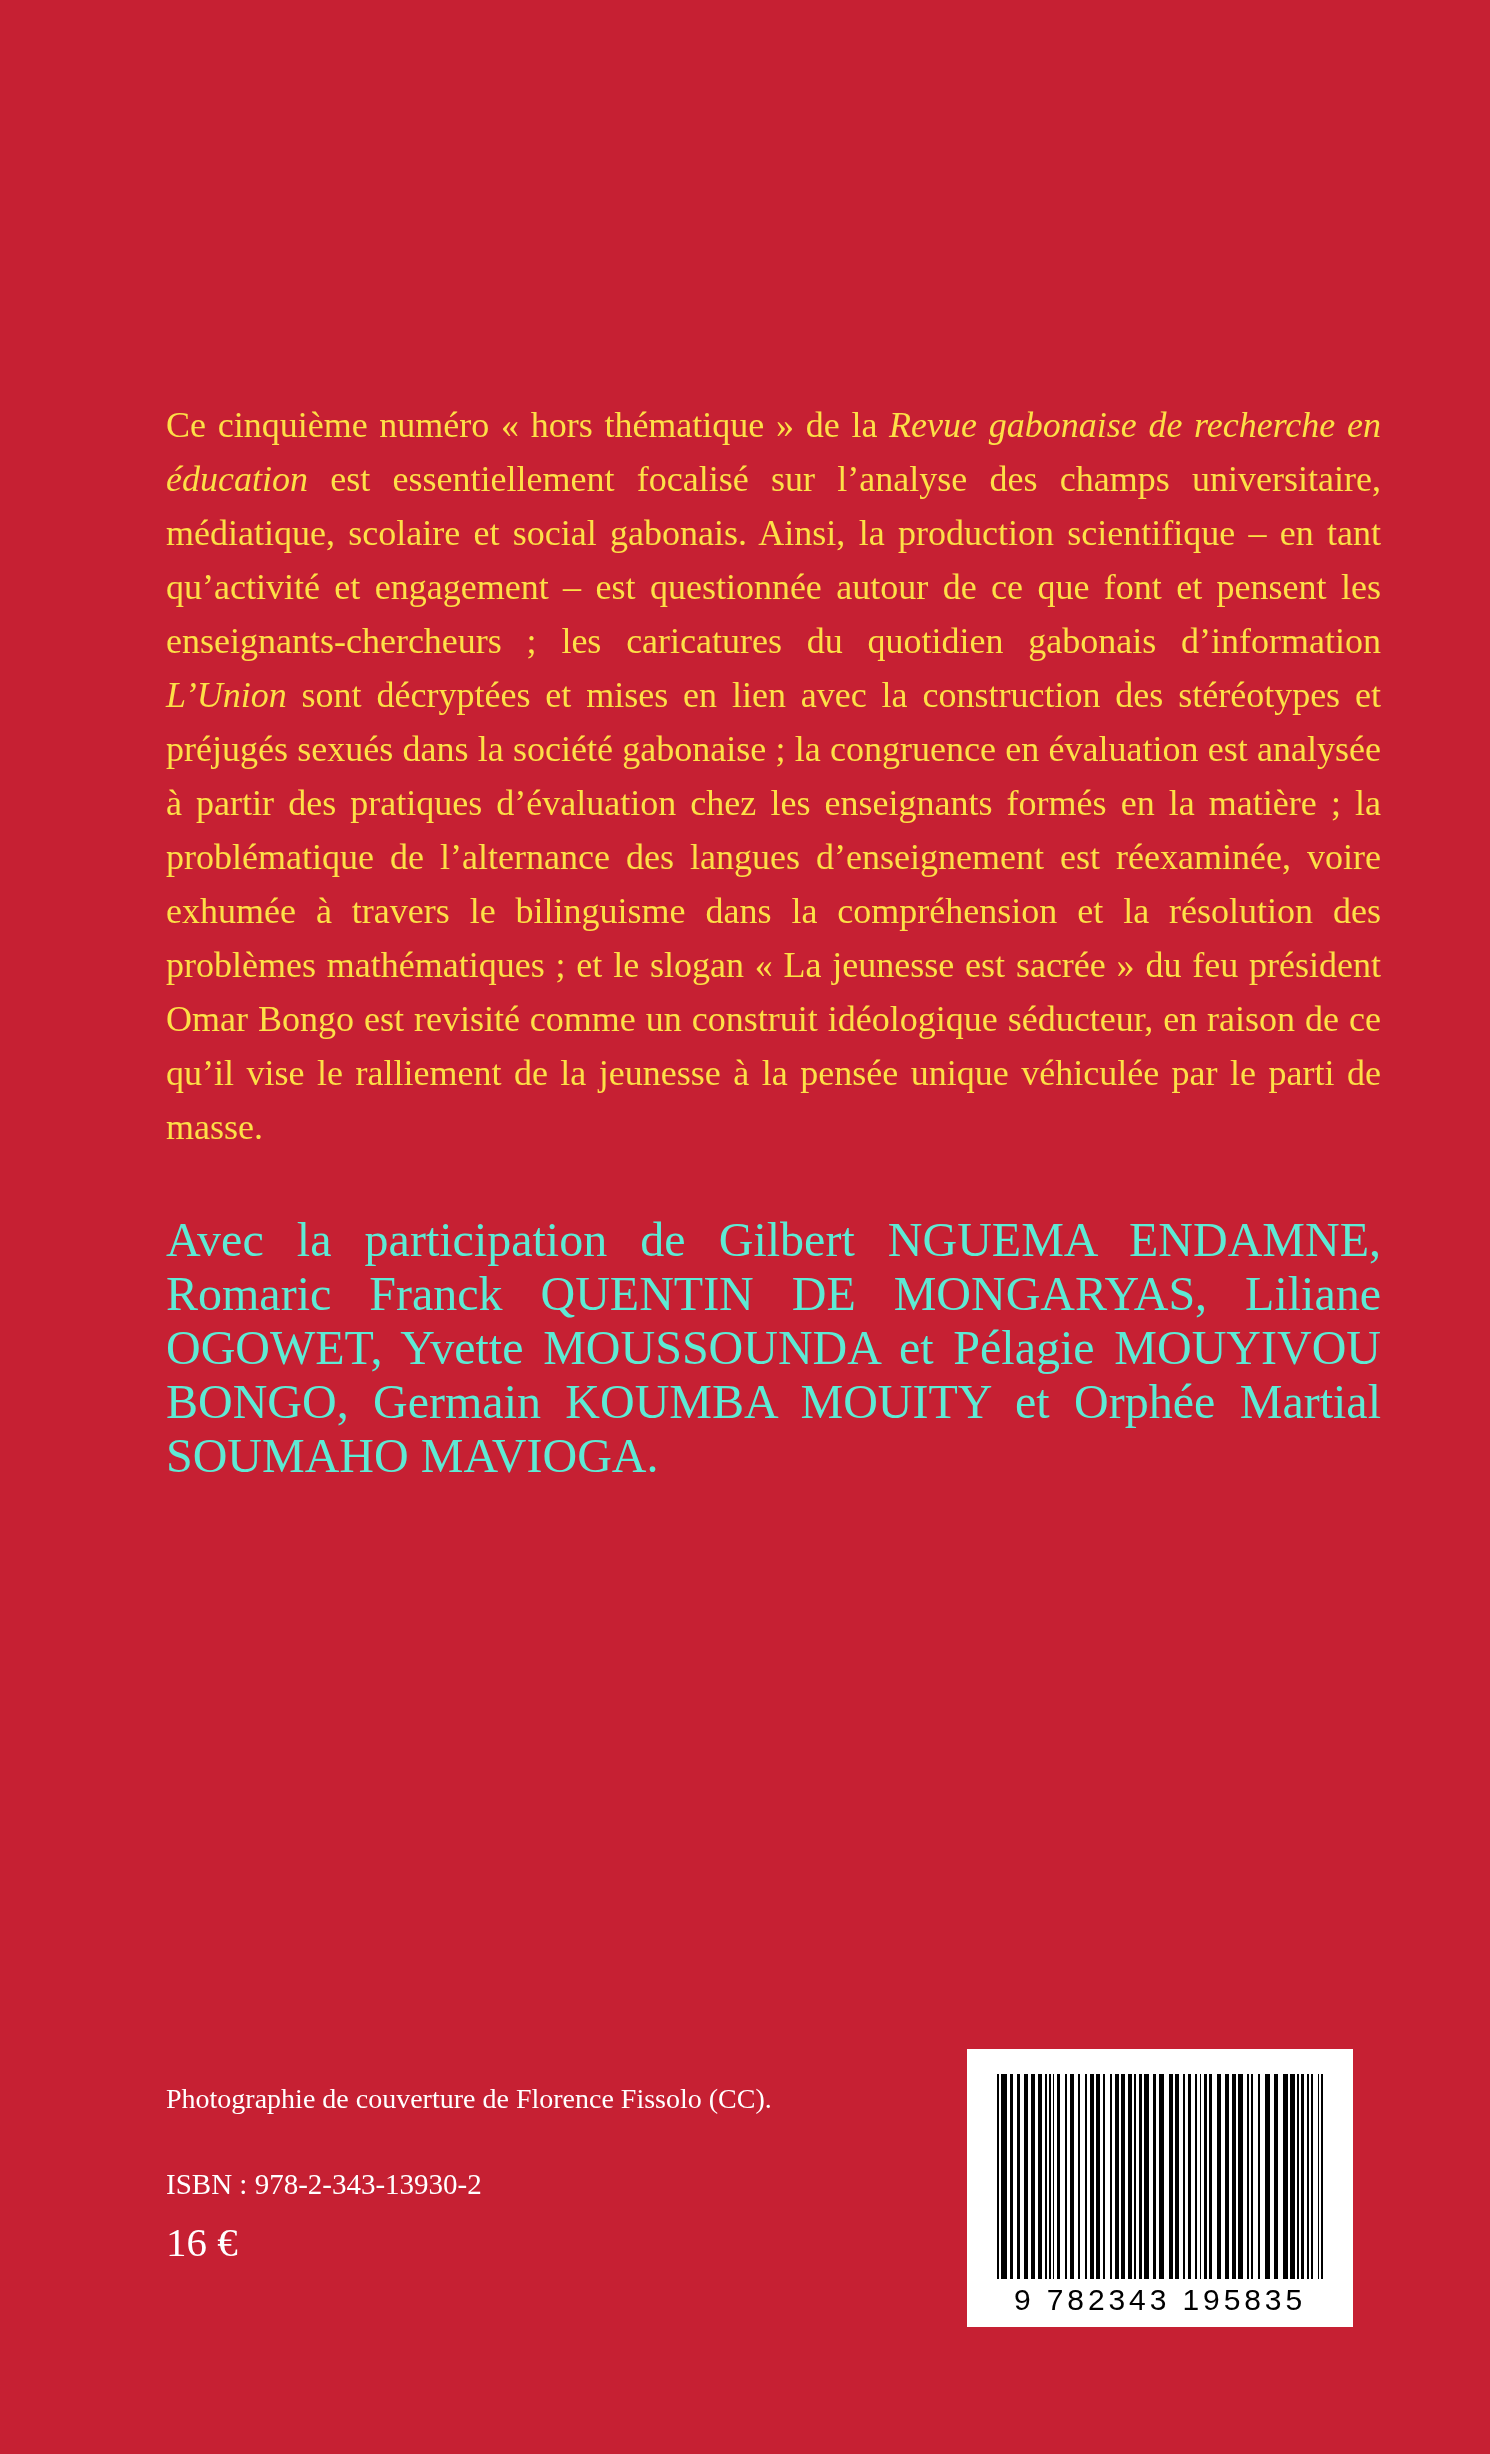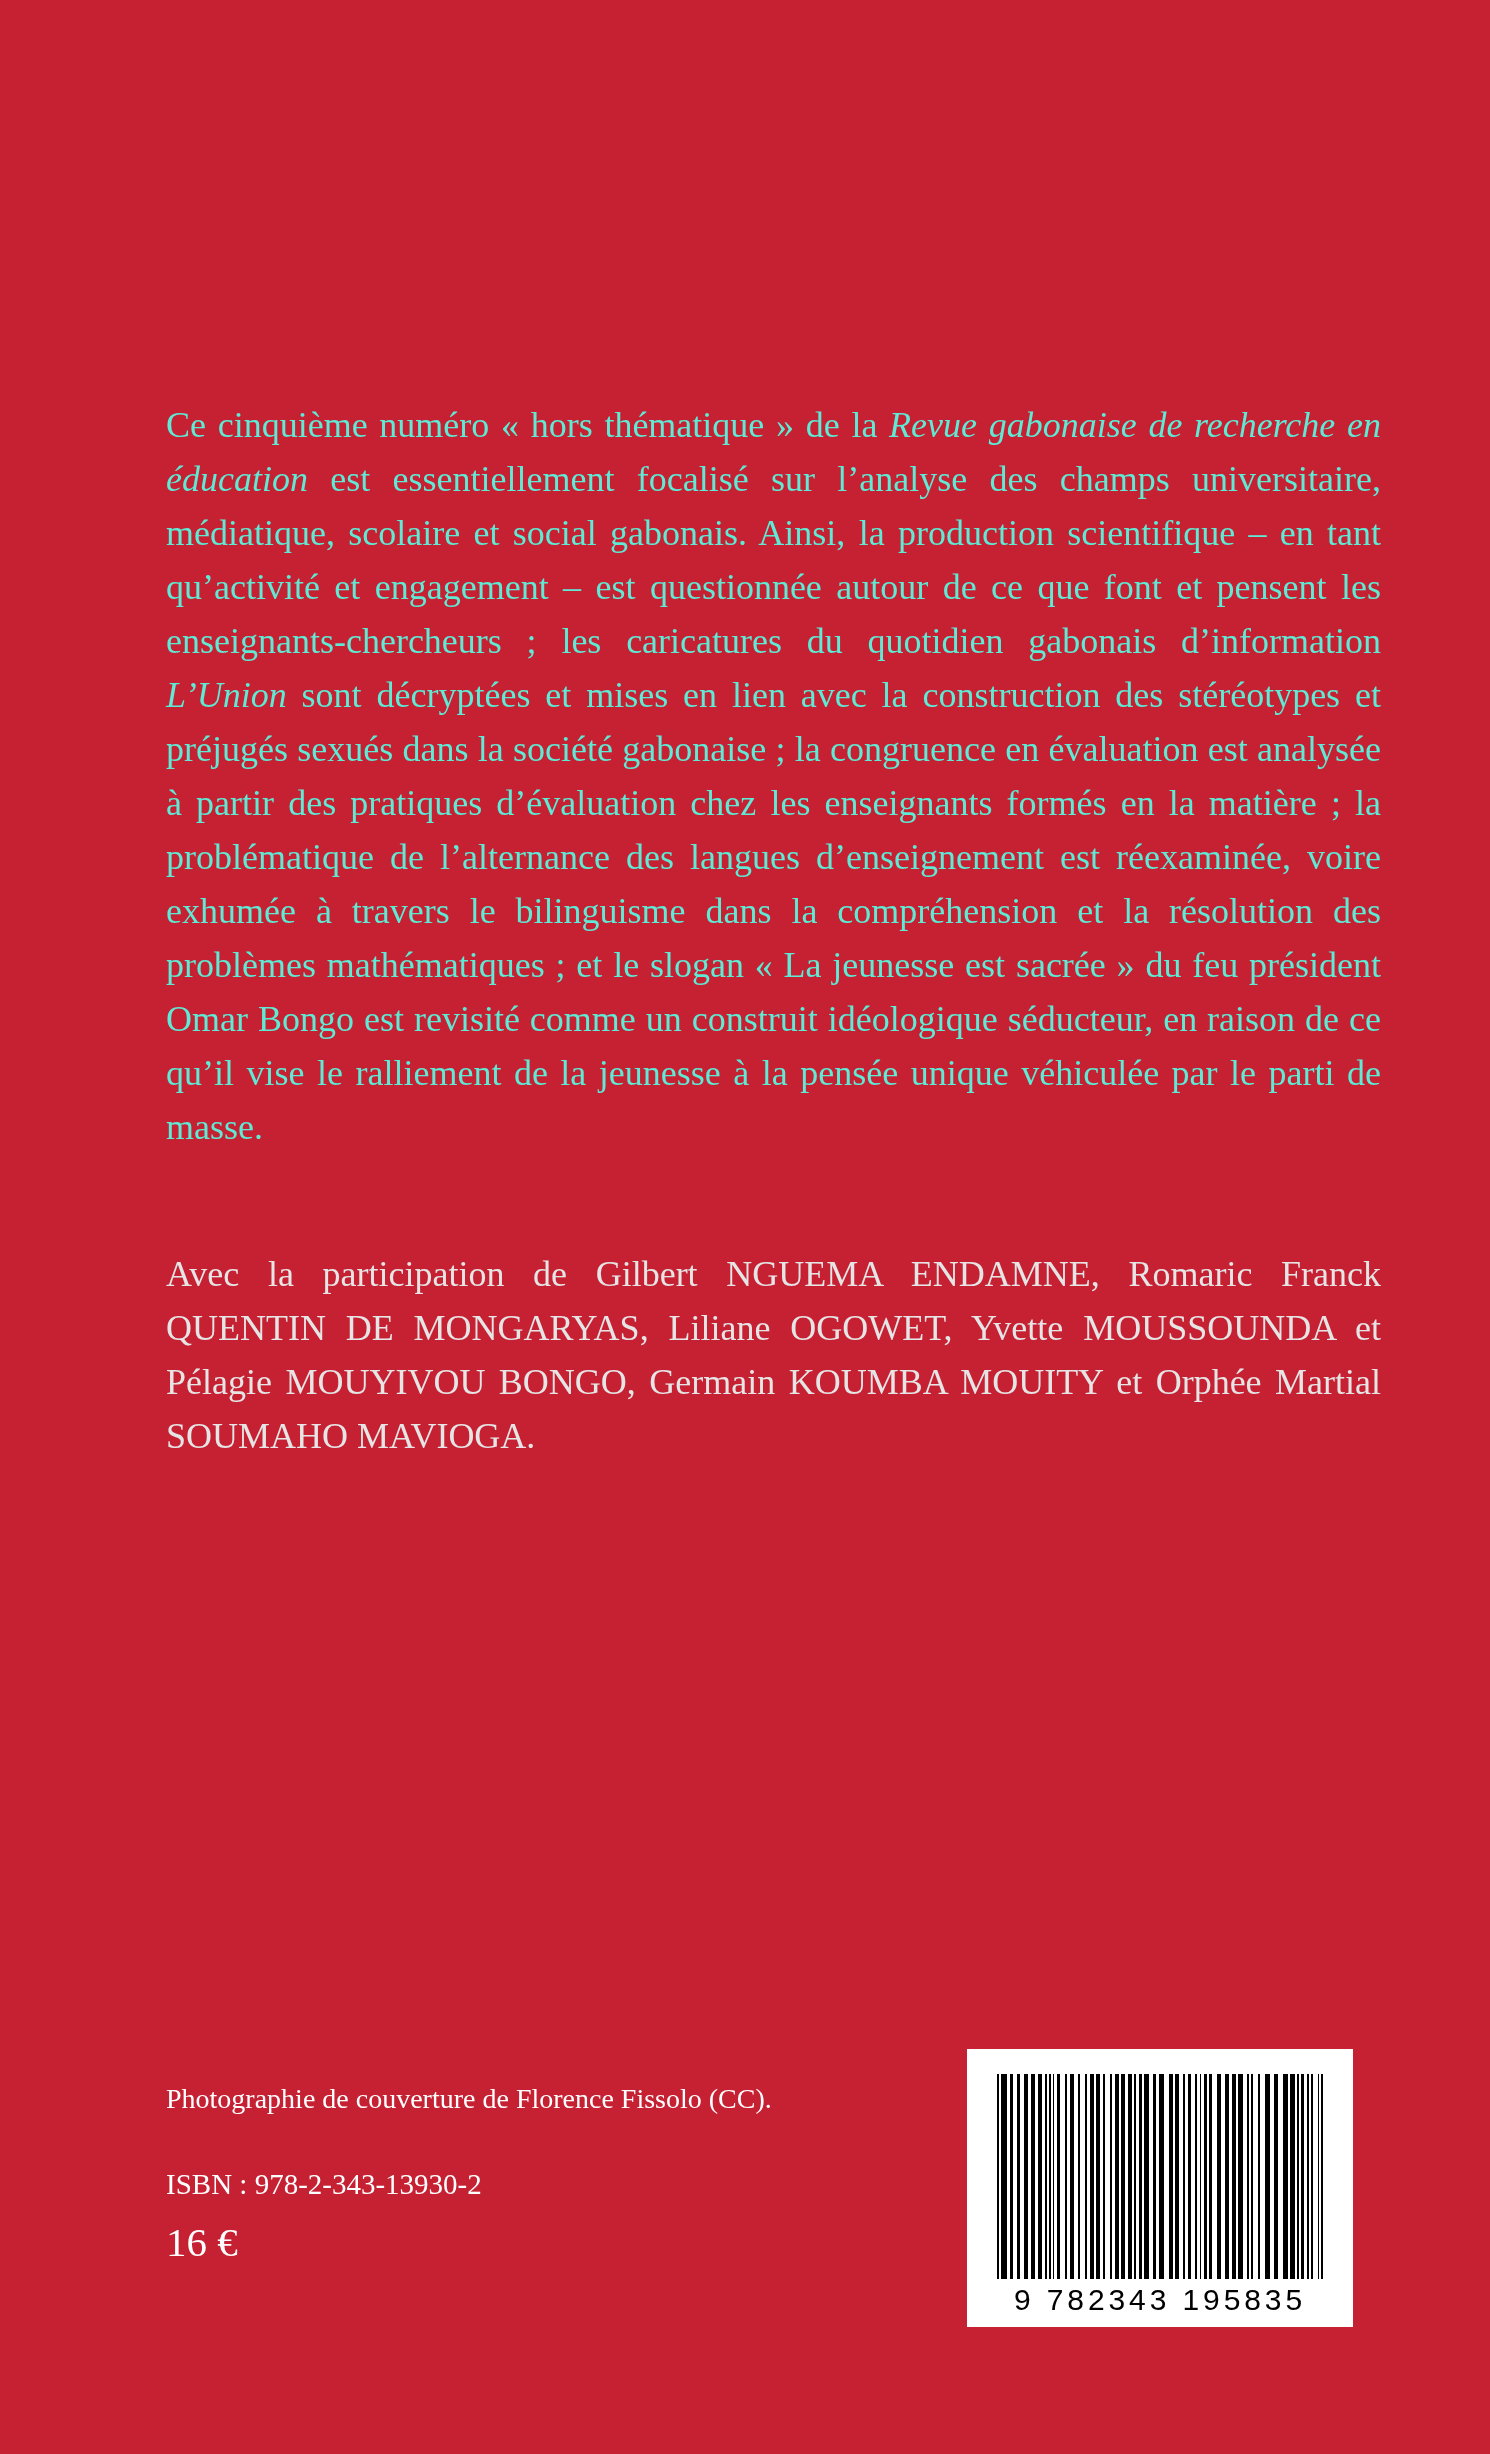--- a/index.html
+++ b/index.html
@@ -40,41 +40,41 @@
     transform-origin: center;
     white-space: nowrap;
   }
 
   
   .abstract {
     position: absolute;
     top: 398px;
     left: 166px;
     width: 1215px;
-    color: #5eead4;
+    color: #fde047;
     font-family: "Liberation Serif", serif;
     font-size: 36px;
     line-height: 54px;
     text-align: justify;
     text-justify: inter-word;
     hyphens: none;
   }
   .abstract i {
     font-style: italic;
   }
 
   
   .contributors {
     position: absolute;
-    top: 1247px;
+    top: 1213px;
     left: 166px;
     width: 1215px;
-    color: #e5e5e5;
-    font-family: "Liberation Serif", serif;
-    font-size: 36px;
+    color: #5eead4;
+    font-family: "Liberation Serif", serif;
+    font-size: 48px;
     line-height: 54px;
     text-align: justify;
     text-justify: inter-word;
   }
 
   
   .footer {
     position: absolute;
     left: 166px;
     top: 2081px;

